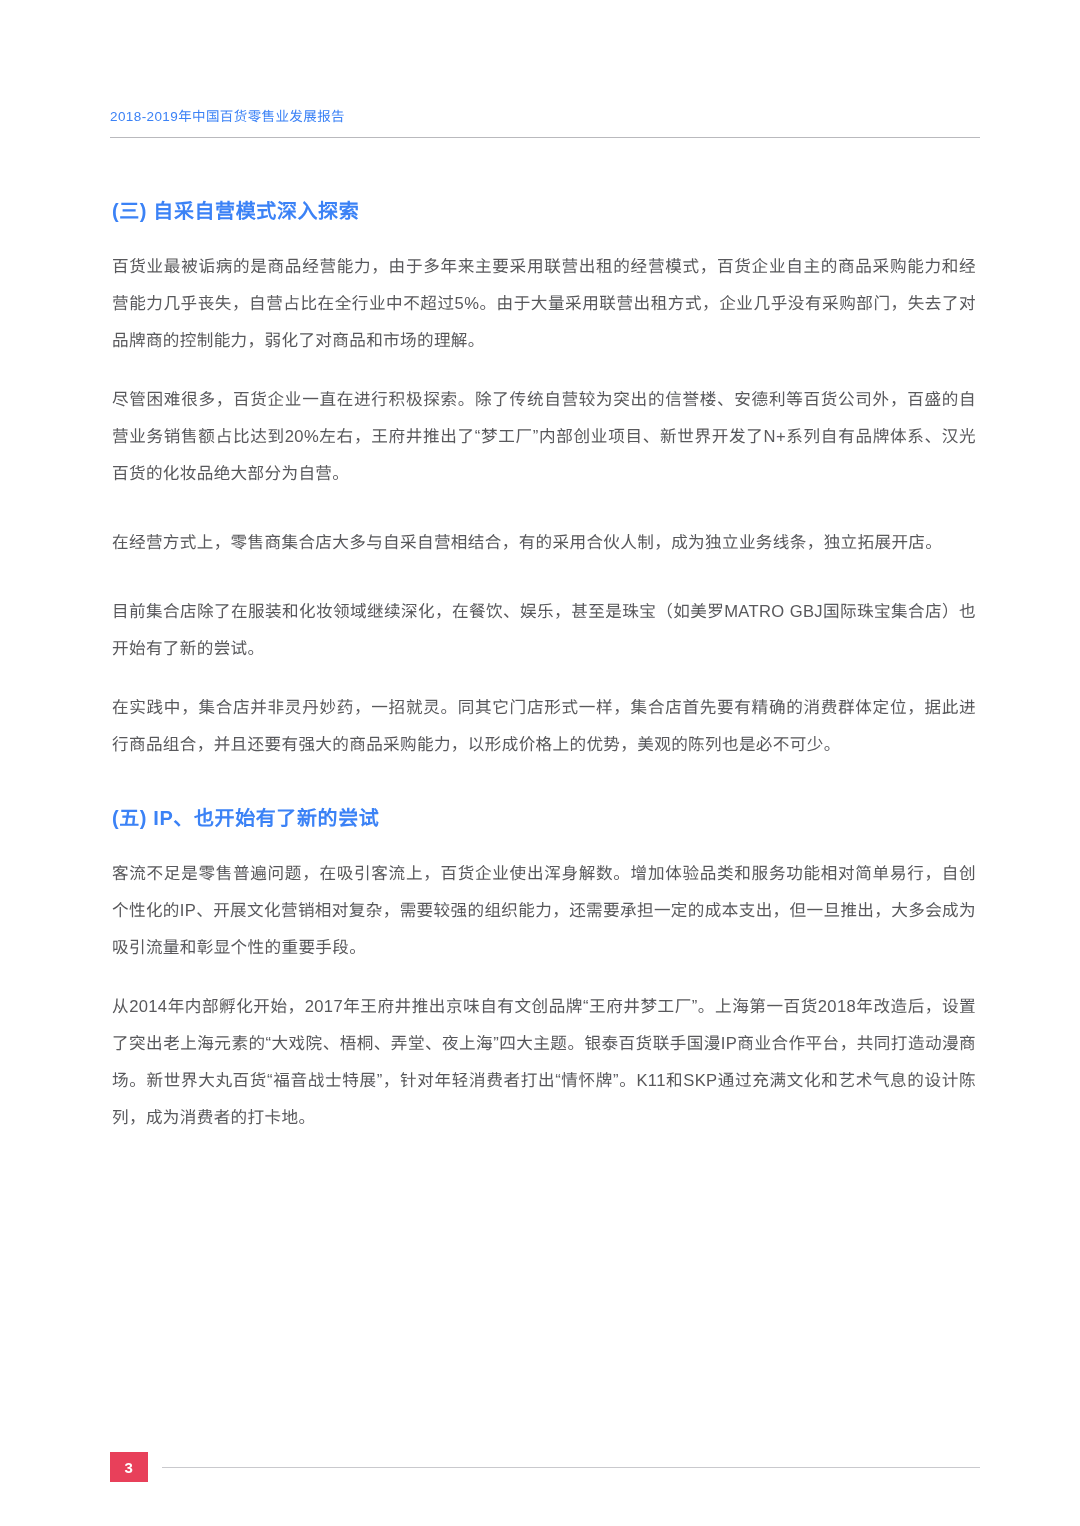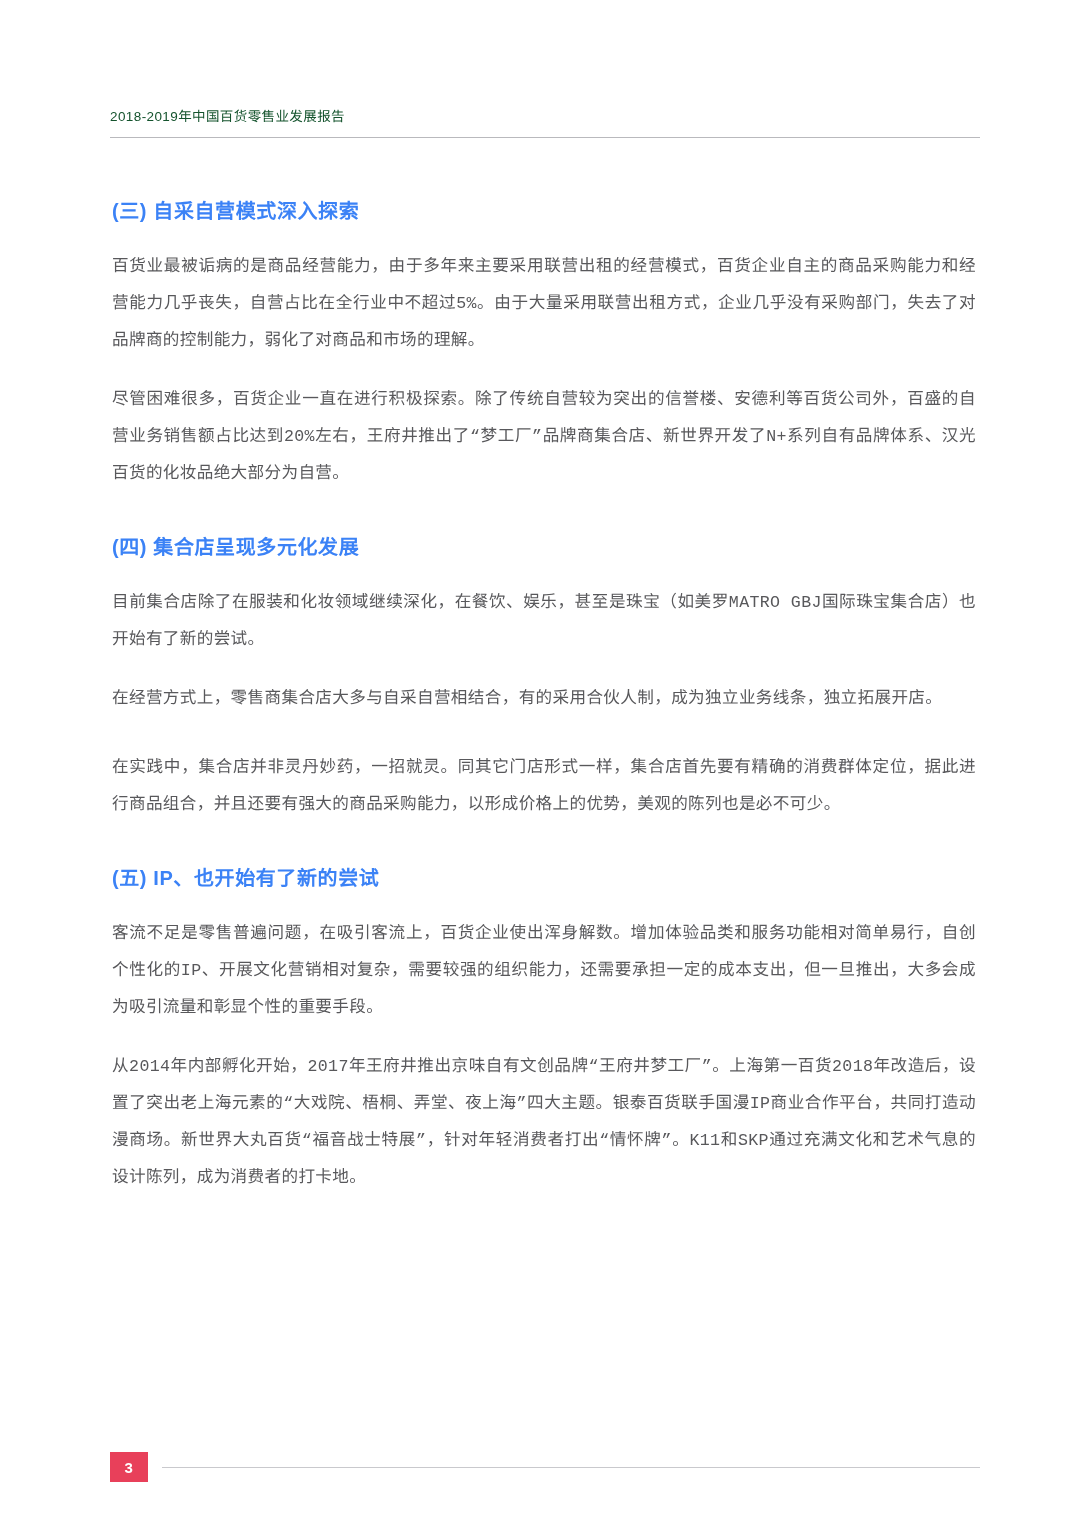--- a/index.html
+++ b/index.html
@@ -25,21 +25,21 @@
     position: absolute;
     left: 110px;
     top: 108px;
     width: 870px;
   }
 
   .doc-header-title {
     font-size: 13.5px;
     line-height: 18px;
     letter-spacing: 0.4px;
-    color: #14532d;
+    color: #3b82f6;
     white-space: nowrap;
     font-weight: 400;
   }
 
   .doc-header-rule {
     margin-top: 11px;
     height: 1px;
     width: 100%;
     background: #b9b9bd;
   }
@@ -67,21 +67,20 @@
 
   .body-paragraph {
     font-size: 16.6px;
     line-height: 37px;
     color: #58585b;
     letter-spacing: 0.35px;
     margin: 0 0 22px 0;
     text-align: justify;
     text-justify: inter-ideograph;
     font-weight: 400;
-    font-family: Liberation Mono, monospace;
   }
 
   .body-paragraph:last-child {
     margin-bottom: 0;
   }
   .gap-md  { margin-bottom: 32px; }
 
   
   .doc-footer {
     position: absolute;
@@ -123,28 +122,27 @@
     <div class="doc-header-rule"></div>
   </div>
 
   <div class="content">
 
     <h2 class="section-heading">(三) 自采自营模式深入探索</h2>
 
     <p class="body-paragraph">百货业最被诟病的是商品经营能力，由于多年来主要采用联营出租的经营模式，百货企业自主的商品采购能力和经营能力几乎丧失，自营占比在全行业中不超过5%。由于大量采用联营出租方式，企业几乎没有采购部门，失去了对品牌商的控制能力，弱化了对商品和市场的理解。</p>
 
 
-    <p class="body-paragraph gap-md">尽管困难很多，百货企业一直在进行积极探索。除了传统自营较为突出的信誉楼、安德利等百货公司外，百盛的自营业务销售额占比达到20%左右，王府井推出了“梦工厂”品牌商集合店、新世界开发了N+系列自有品牌体系、汉光百货的化妆品绝大部分为自营。</p>
-
-    <h2 class="section-heading spaced-top">(四) 集合店呈现多元化发展</h2>
+    <p class="body-paragraph gap-md">尽管困难很多，百货企业一直在进行积极探索。除了传统自营较为突出的信誉楼、安德利等百货公司外，百盛的自营业务销售额占比达到20%左右，王府井推出了“梦工厂”内部创业项目、新世界开发了N+系列自有品牌体系、汉光百货的化妆品绝大部分为自营。</p>
 
 
-    <p class="body-paragraph">目前集合店除了在服装和化妆领域继续深化，在餐饮、娱乐，甚至是珠宝（如美罗MATRO GBJ国际珠宝集合店）也开始有了新的尝试。</p>
 
     <p class="body-paragraph gap-md">在经营方式上，零售商集合店大多与自采自营相结合，有的采用合伙人制，成为独立业务线条，独立拓展开店。</p>
+
+    <p class="body-paragraph">目前集合店除了在服装和化妆领域继续深化，在餐饮、娱乐，甚至是珠宝（如美罗MATRO GBJ国际珠宝集合店）也开始有了新的尝试。</p>
 
     <p class="body-paragraph gap-md">在实践中，集合店并非灵丹妙药，一招就灵。同其它门店形式一样，集合店首先要有精确的消费群体定位，据此进行商品组合，并且还要有强大的商品采购能力，以形成价格上的优势，美观的陈列也是必不可少。</p>
 
     <h2 class="section-heading spaced-top">(五) IP、也开始有了新的尝试</h2>
 
     <p class="body-paragraph">客流不足是零售普遍问题，在吸引客流上，百货企业使出浑身解数。增加体验品类和服务功能相对简单易行，自创个性化的IP、开展文化营销相对复杂，需要较强的组织能力，还需要承担一定的成本支出，但一旦推出，大多会成为吸引流量和彰显个性的重要手段。</p>
 
     <p class="body-paragraph">从2014年内部孵化开始，2017年王府井推出京味自有文创品牌“王府井梦工厂”。上海第一百货2018年改造后，设置了突出老上海元素的“大戏院、梧桐、弄堂、夜上海”四大主题。银泰百货联手国漫IP商业合作平台，共同打造动漫商场。新世界大丸百货“福音战士特展”，针对年轻消费者打出“情怀牌”。K11和SKP通过充满文化和艺术气息的设计陈列，成为消费者的打卡地。</p>
 
   </div>

